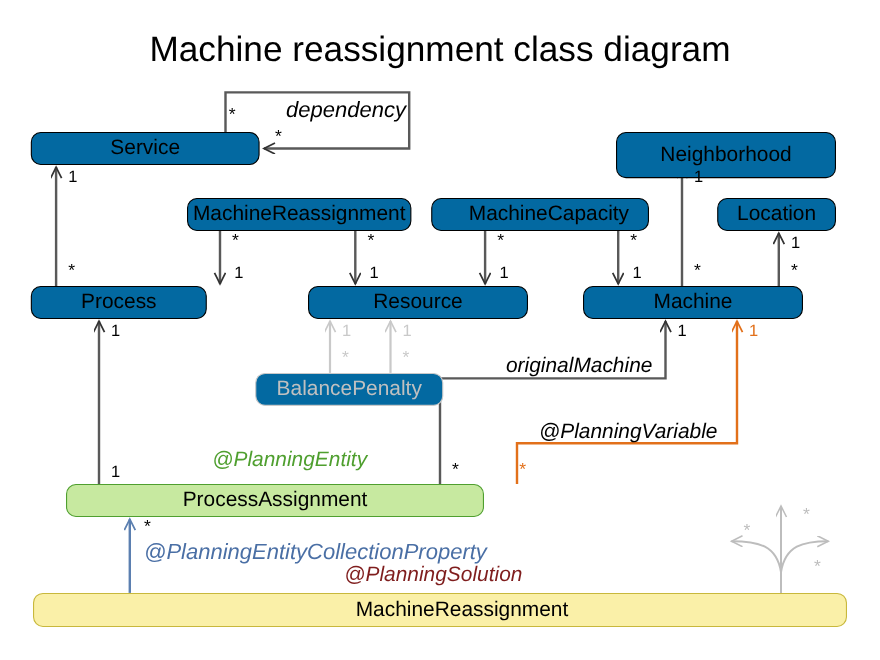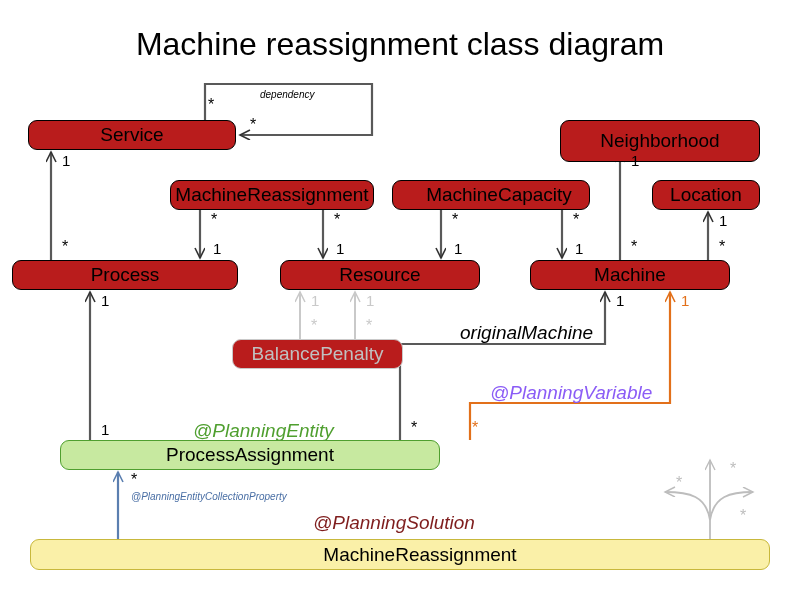--- a/index.html
+++ b/index.html
@@ -1,38 +1,38 @@
 <!DOCTYPE html>
 <html><head>
 <meta charset="utf-8">
 <style>
   html,body{margin:0;padding:0;}
   body{width:800px;height:600px;background:#ffffff;font-family:"Liberation Sans",sans-serif;overflow:hidden;position:relative;}
   #stage{position:absolute;left:0;top:0;width:800px;height:600px;border-radius:25px;}
   #svg-layer{position:absolute;left:0;top:0;width:800px;height:600px;}
   .node{position:absolute;box-sizing:border-box;border:1.6px solid #000;border-radius:9px;
-        background:#b91c1c;display:flex;align-items:center;justify-content:center;
+        background:#0369a1;display:flex;align-items:center;justify-content:center;
         font-size:19px;color:#000;white-space:nowrap;}
   .node.dim{border-color:#c9c9c9;color:#c0c0c0;}
   .node.entity{background:#c7e9a0;border-color:#4f9f2f;}
   .node.solution{background:#faf0a8;border-color:#c8b83c;}
   .title{position:absolute;left:0;top:26px;width:800px;text-align:center;
          font-size:32px;color:#000;}
   .lbl{position:absolute;font-size:15px;color:#000;white-space:nowrap;}
   .lbl.star{font-size:16px;line-height:1;}
   .lbl.dimstar{color:#c9c9c9;}
   .lbl.dimnum{color:#c9c9c9;}
   .lbl.faint{color:#bdbdbd;}
   .ann{position:absolute;font-style:italic;font-size:19px;white-space:nowrap;}
   .ann.green{color:#4f9f2f;}
-  .ann.orange{color:#8b5cf6;text-align:center;}
+  .ann.orange{color:#000000;text-align:center;}
   .ann.blue{color:#4a6fa5;}
   .ann.gold{color:#7f1d1d;text-align:center;}
   .ann.plain{color:#000;}
-  .ann.small{font-size:10px;}
+  .ann.small{font-size:20px;}
   .ornum{color:#e2701a;}
 </style>
 </head>
 <body>
 
 <div id="stage">
 
   <div class="title">Machine reassignment class diagram</div>
 
   <svg id="svg-layer" viewBox="0 0 800 600" xmlns="http://www.w3.org/2000/svg">
@@ -96,21 +96,21 @@
       <path d="M710,520 C714,496 730,492 753,492" marker-end="url(#ah-faint)"></path>
     </g>
   </svg>
 
   <div id="nodes">
       <div class="node" style="left: 28px; top: 120px; width: 208px; height: 30px;">Service</div>
       <div class="node" style="left: 170px; top: 180px; width: 204px; height: 30px;">MachineReassignment</div>
       <div class="node" style="left: 392px; top: 180px; width: 198px; height: 30px; padding-left: 16px;">MachineCapacity</div>
       <div class="node" style="left: 652px; top: 180px; width: 108px; height: 30px;">Location</div>
       <div class="node" style="left: 560px; top: 120px; width: 200px; height: 42px;">Neighborhood</div>
-      <div class="node" style="left: 12px; top: 260px; width: 226px; height: 30px;">Process</div>
+      <div class="node" style="left: 28px; top: 260px; width: 160px; height: 30px;">Process</div>
       <div class="node" style="left: 280px; top: 260px; width: 200px; height: 30px;">Resource</div>
       <div class="node" style="left: 530px; top: 260px; width: 200px; height: 30px;">Machine</div>
       <div class="node dim" style="left: 232px; top: 339px; width: 171px; height: 30px;">BalancePenalty</div>
       <div class="node entity" style="left: 60px; top: 440px; width: 380px; height: 30px;">ProcessAssignment</div>
       <div class="node solution" style="left: 30px; top: 539px; width: 740px; height: 31px; padding-left: 40px;">MachineReassignment</div>
     </div>
   <div id="labels">
       <span class="lbl star" style="left: 208px; top: 97px;">*</span>
       <span class="lbl star" style="left: 250px; top: 117px;">*</span>
       <span class="lbl" style="left: 62px; top: 152px;">1</span>
@@ -139,18 +139,18 @@
       <span class="lbl star ornum" style="left: 472px; top: 420px;">*</span>
       <span class="lbl star" style="left: 131px; top: 472px;">*</span>
       <span class="lbl star faint" style="left: 730px; top: 461px;">*</span>
       <span class="lbl star faint" style="left: 676px; top: 475px;">*</span>
       <span class="lbl star faint" style="left: 740px; top: 508px;">*</span>
     </div>
   <div id="anns">
       <span class="ann plain small" style="left: 260px; top: 89px;">dependency</span>
       <span class="ann plain" style="left: 460px; top: 322px;">originalMachine</span>
       <span class="ann orange" style="left: 490px; top: 382px;">@PlanningVariable</span>
-      <span class="ann green" style="left: 193px; top: 420px; text-align: center;">@PlanningEntity</span>
+      <span class="ann green" style="left: 193px; top: 408px; text-align: center;">@PlanningEntity</span>
       <span class="ann blue small" style="left: 131px; top: 491px;">@PlanningEntityCollectionProperty</span>
       <span class="ann gold" style="left: 313px; top: 512px;">@PlanningSolution</span>
     </div>
 
 </div>
 
 </body></html>

